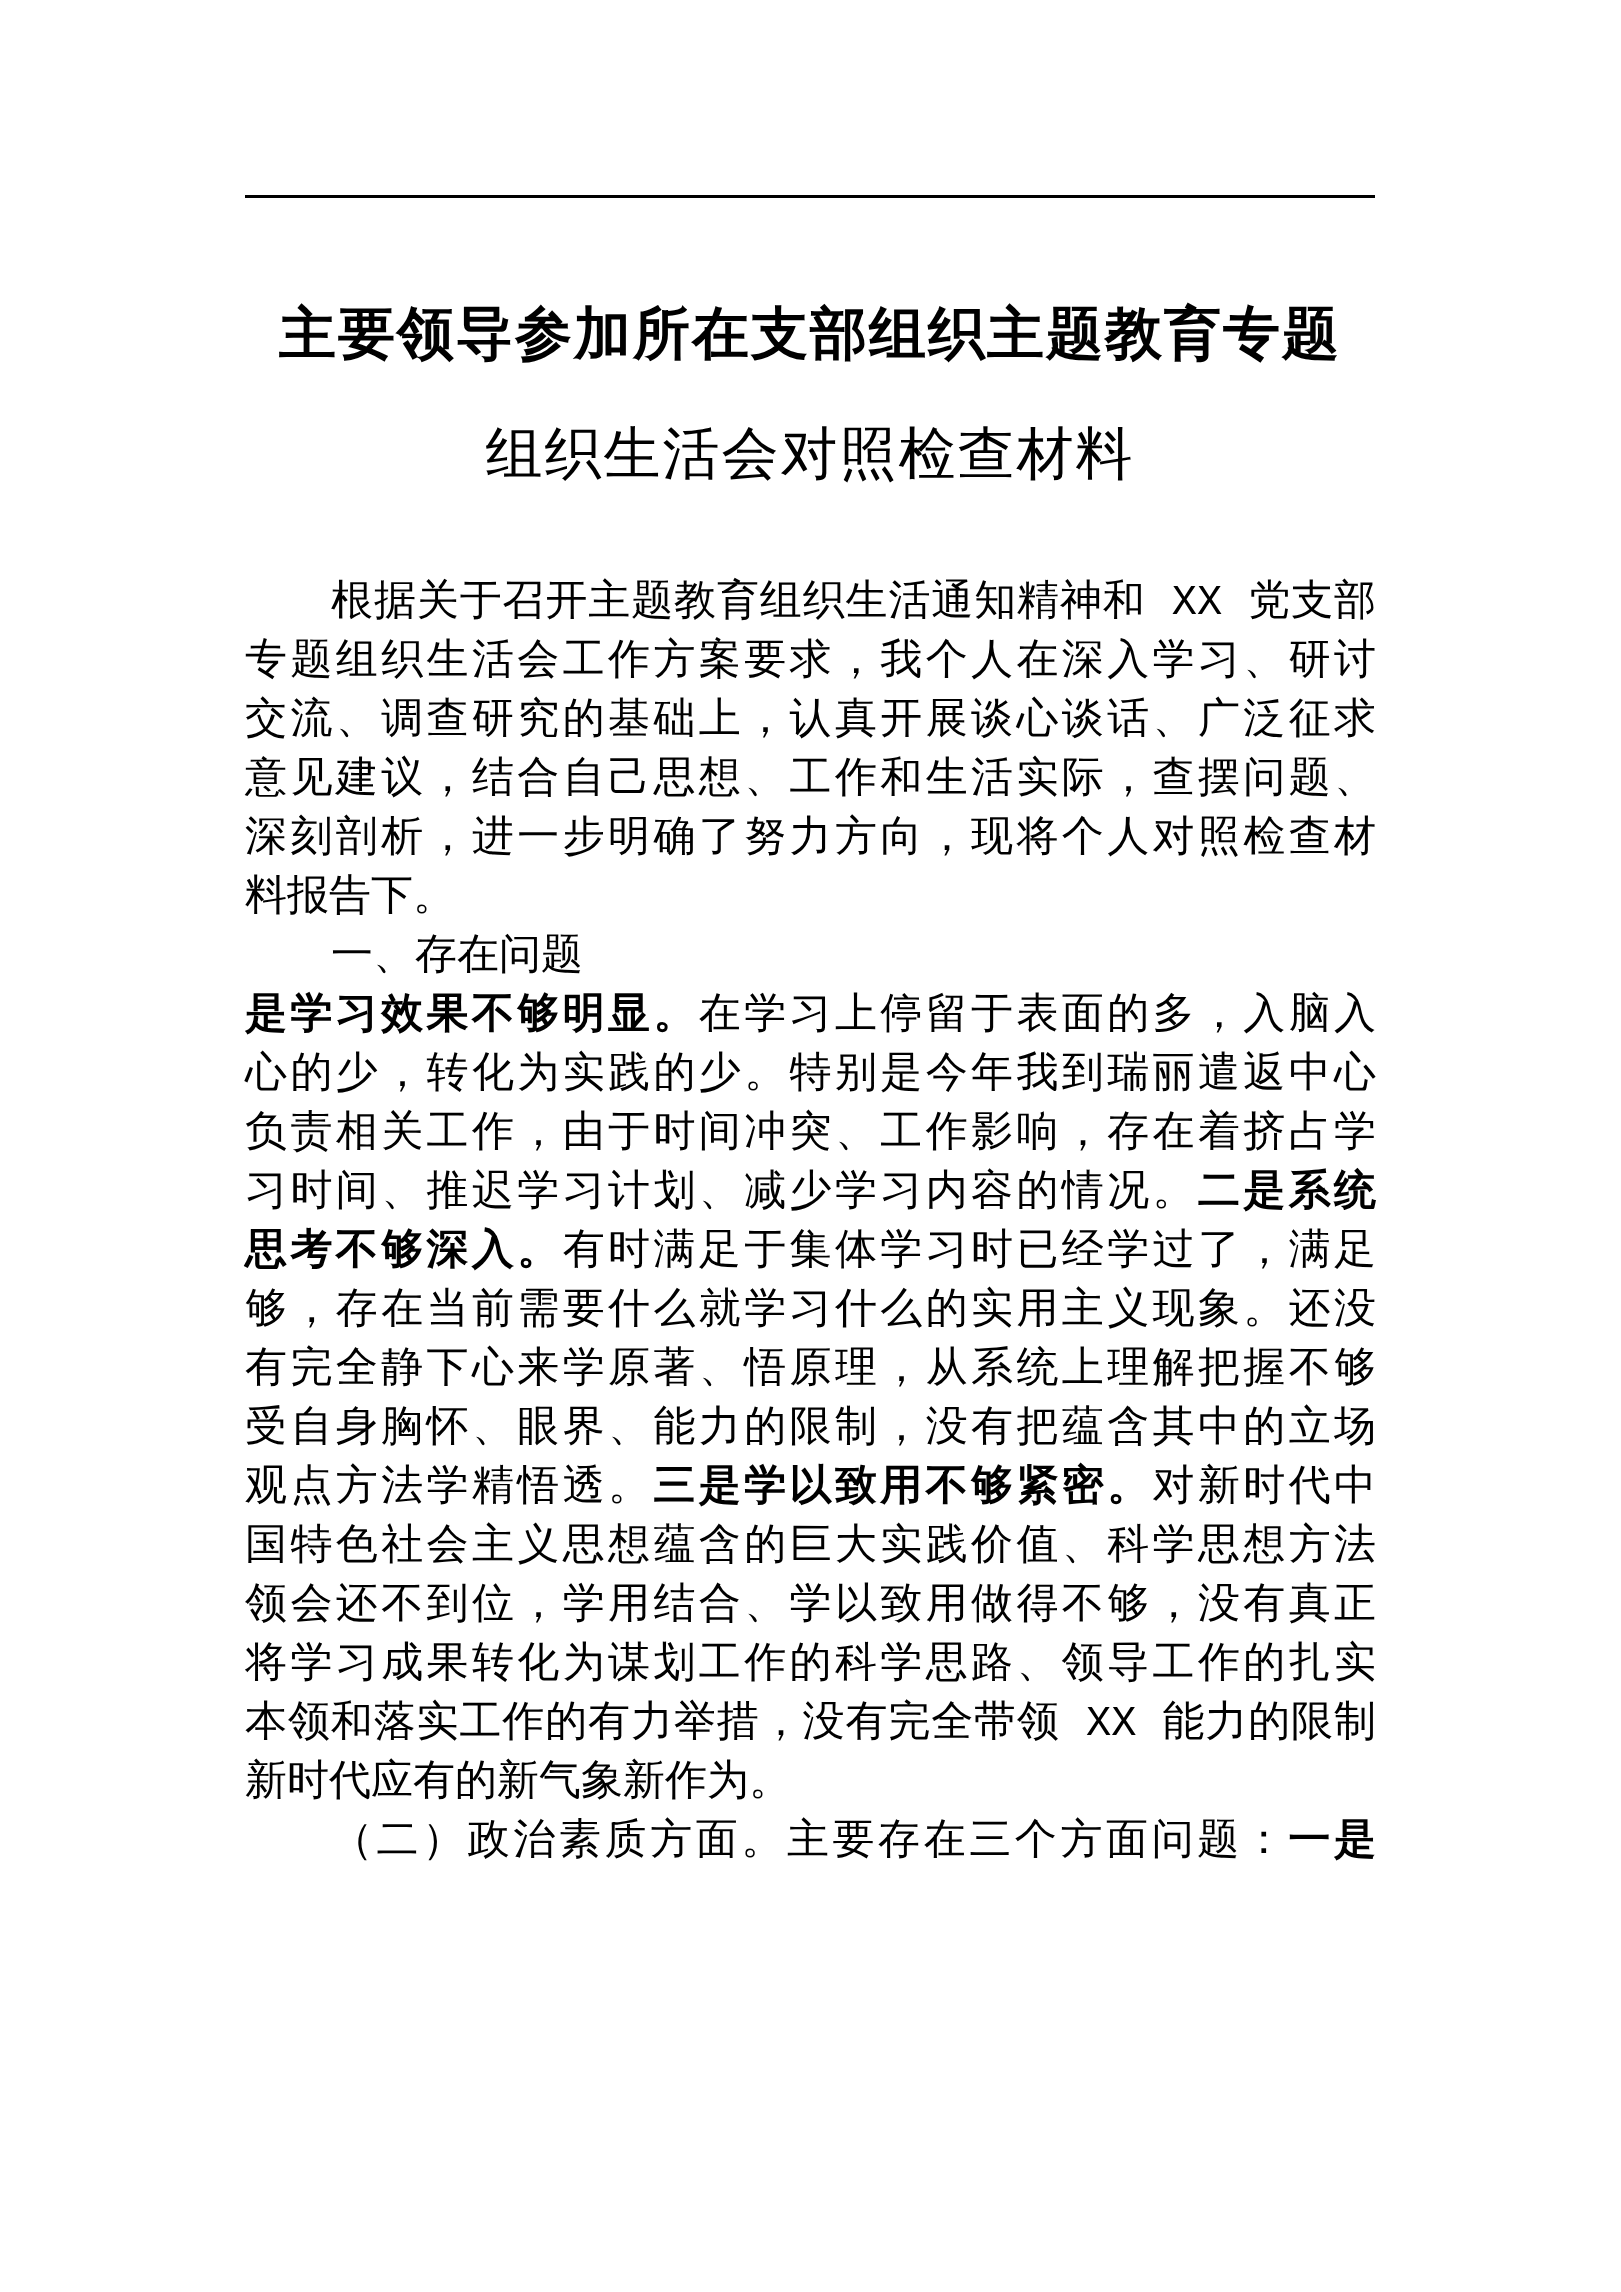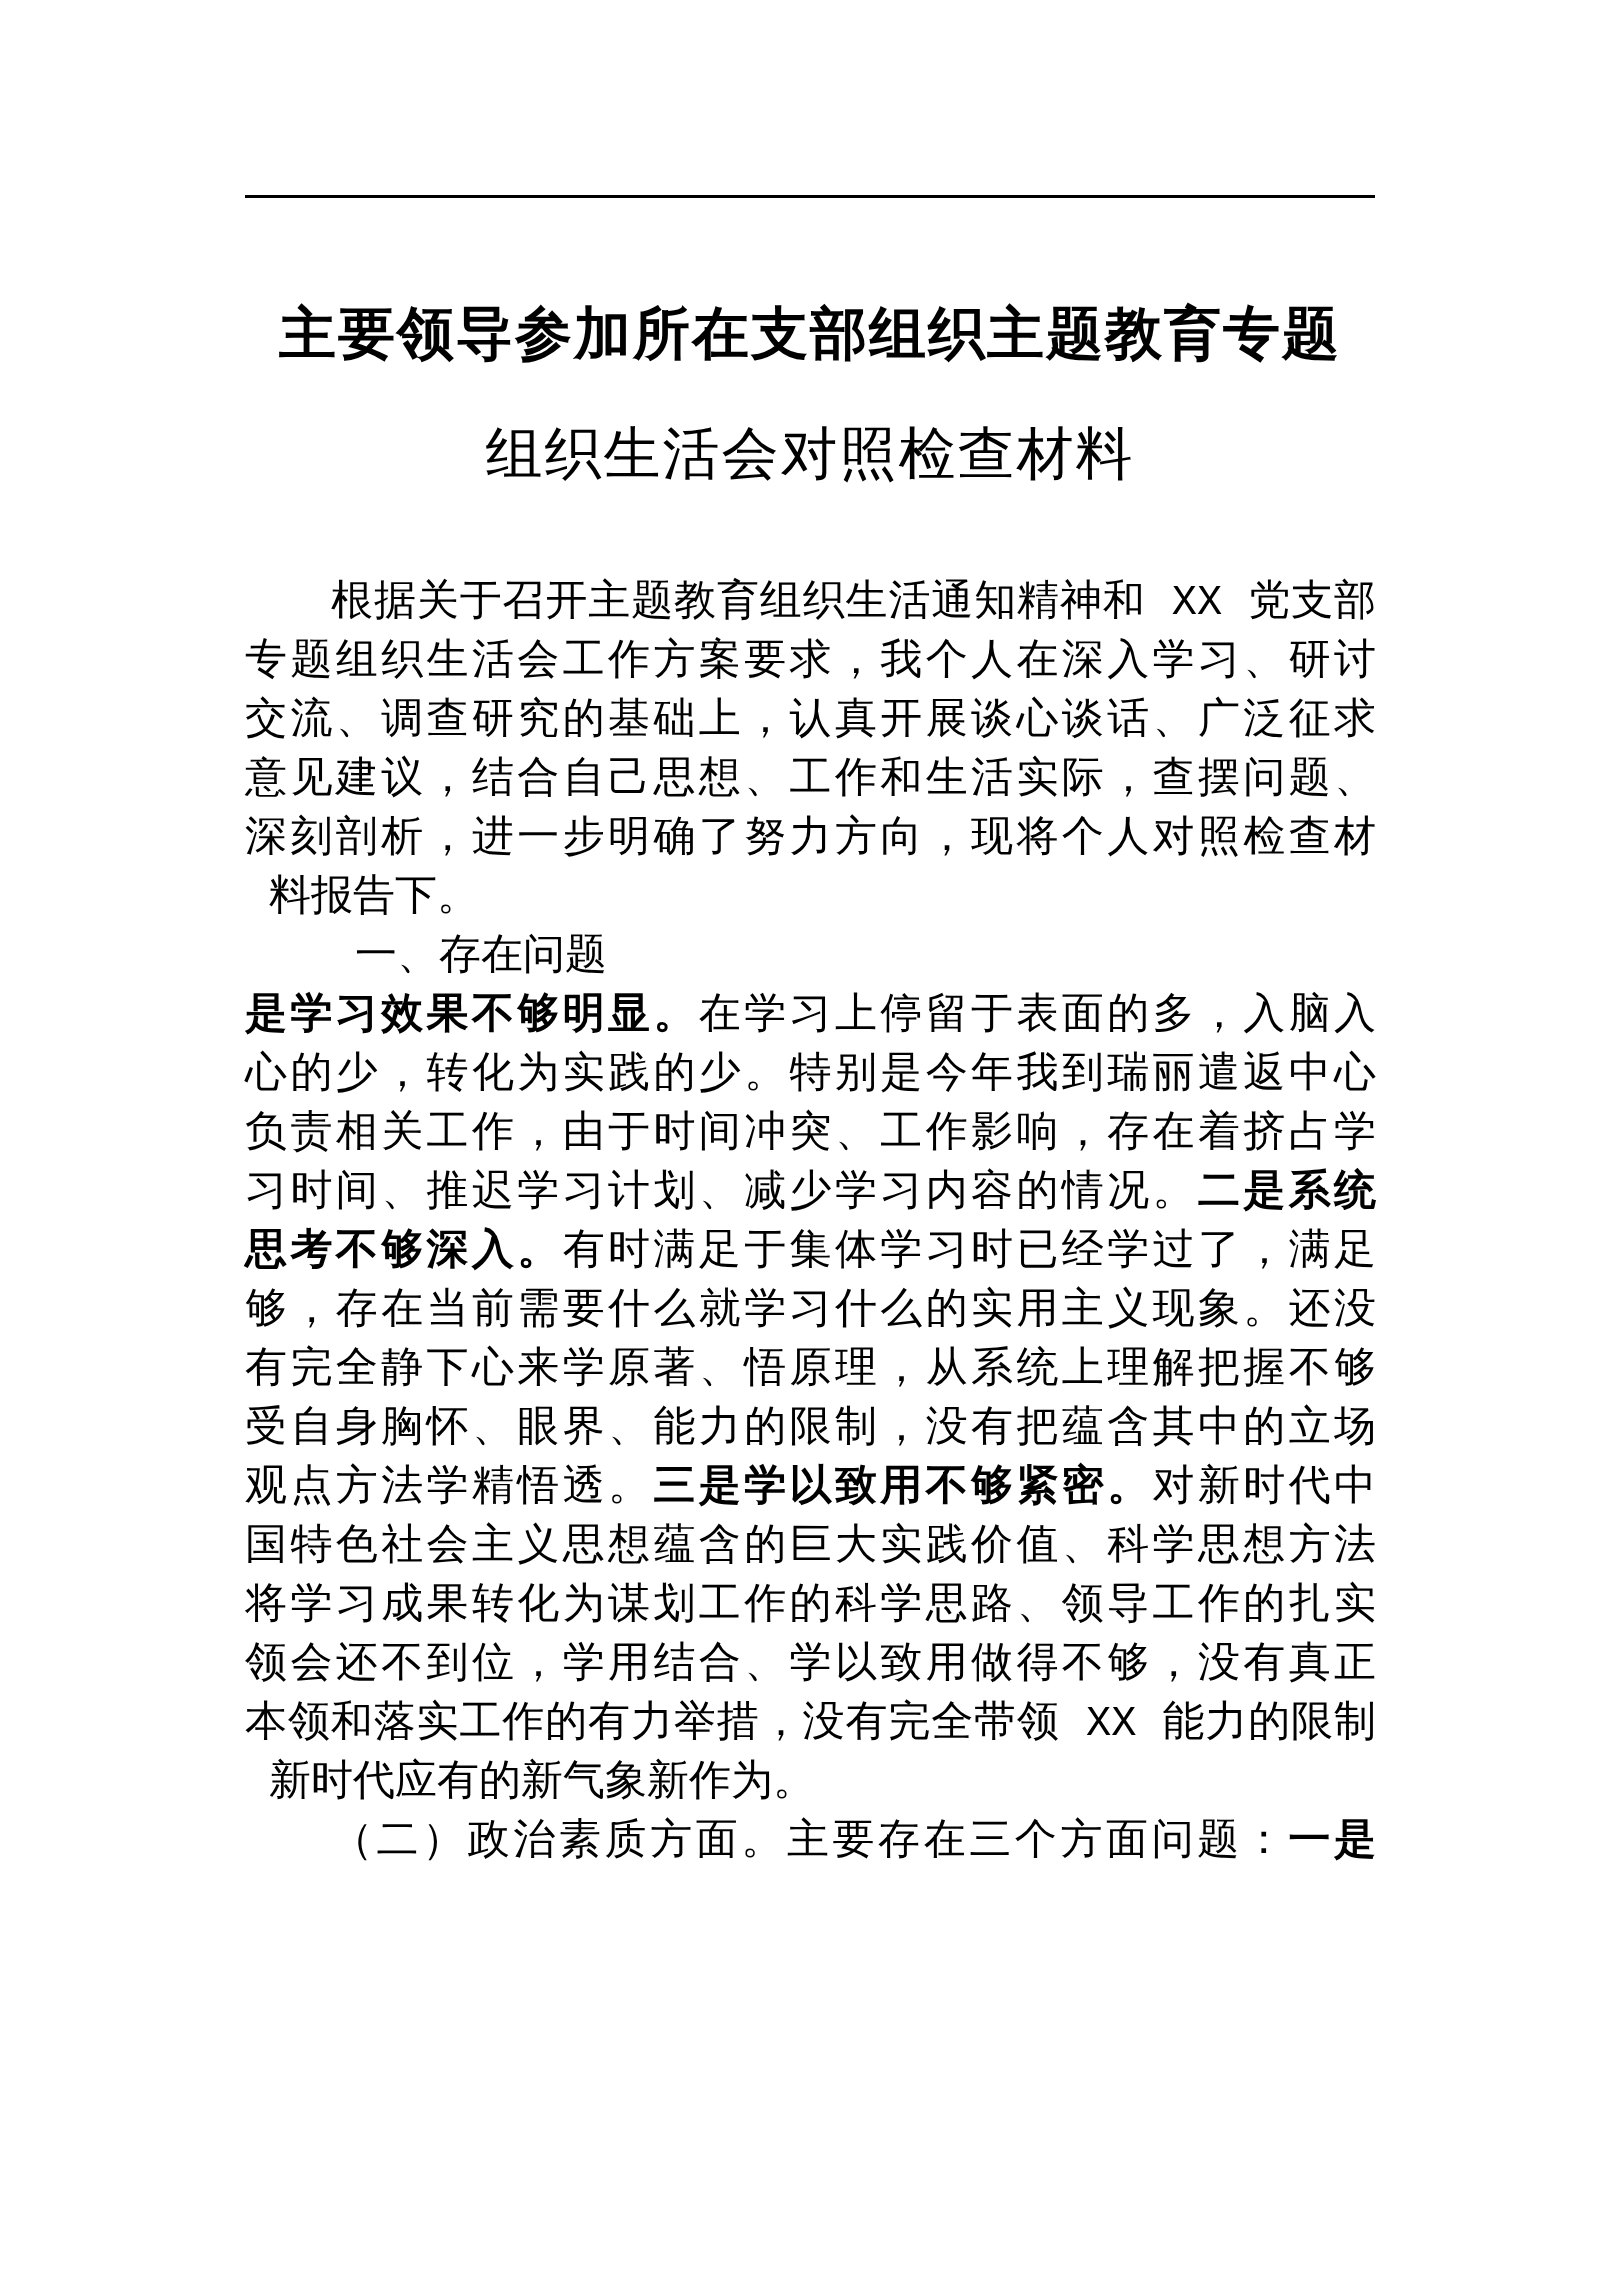--- a/index.html
+++ b/index.html
@@ -53,21 +53,20 @@
       line-height: 59px;
       font-size: 42px;
       white-space: nowrap;
       text-align: justify;
       text-align-last: justify;
       overflow: visible;
     }
     .line.last {
       text-align: left;
       text-align-last: left;
-      margin-left: 24px;
     }
     .line.indent {
       padding-left: 86px;
     }
     .seg.bold {
       font-weight: bold;
     }
     .seg.latin {
       font-family: Liberation Mono, monospace;
     }
@@ -92,20 +91,20 @@
       <div class="line"><span class="seg bold">是学习效果不够明显。</span><span class="seg">在学习上停留于表面的多，入脑入</span></div>
       <div class="line"><span class="seg">心的少，转化为实践的少。特别是今年我到瑞丽遣返中心</span></div>
       <div class="line"><span class="seg">负责相关工作，由于时间冲突、工作影响，存在着挤占学</span></div>
       <div class="line"><span class="seg">习时间、推迟学习计划、减少学习内容的情况。</span><span class="seg bold">二是系统</span></div>
       <div class="line"><span class="seg bold">思考不够深入。</span><span class="seg">有时满足于集体学习时已经学过了，满足</span></div>
       <div class="line"><span class="seg">够，存在当前需要什么就学习什么的实用主义现象。还没</span></div>
       <div class="line"><span class="seg">有完全静下心来学原著、悟原理，从系统上理解把握不够</span></div>
       <div class="line"><span class="seg">受自身胸怀、眼界、能力的限制，没有把蕴含其中的立场</span></div>
       <div class="line"><span class="seg">观点方法学精悟透。</span><span class="seg bold">三是学以致用不够紧密。</span><span class="seg">对新时代中</span></div>
       <div class="line"><span class="seg">国特色社会主义思想蕴含的巨大实践价值、科学思想方法</span></div>
+      <div class="line"><span class="seg">领会还不到位，学用结合、学以致用做得不够，没有真正</span></div>
       <div class="line"><span class="seg">将学习成果转化为谋划工作的科学思路、领导工作的扎实</span></div>
-      <div class="line"><span class="seg">领会还不到位，学用结合、学以致用做得不够，没有真正</span></div>
       <div class="line"><span class="seg">本领和落实工作的有力举措，没有完全带领</span><span class="seg latin"> XX </span><span class="seg">能力的限制</span></div>
       <div class="line last"><span class="seg">新时代应有的新气象新作为。</span></div>
       <div class="line indent"><span class="seg">（二）政治素质方面。主要存在三个方面问题：</span><span class="seg bold">一是</span></div>
     </div>
 </div>
 
 
 </body></html>

